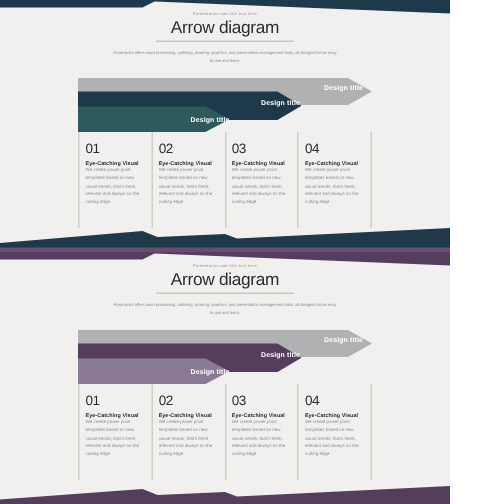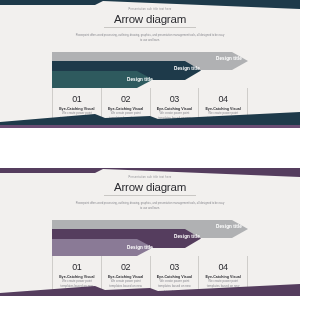--- a/index.html
+++ b/index.html
@@ -5,21 +5,21 @@
   * { box-sizing: border-box; margin: 0; padding: 0; }
   html, body {
     width: 300px; height: 336px;
     background: #ffffff;
     font-family: "Liberation Sans", sans-serif;
     overflow: hidden;
   }
   .page { position: relative; width: 300px; height: 336px; }
 
   .slide {
-    position: absolute; left: 0; width: 300px; height: 128px;
+    position: absolute; left: 0; width: 300px; height: 168px;
     background: #f2f0ee; overflow: hidden;
   }
   #slide-1 { top: 0; }
   #slide-2 { top: 168px; }
 
   
   .band { position: absolute; left: 0; width: 300px; pointer-events: none; }
   .band svg { display: block; width: 300px; }
 
   .band-top { top: 0; height: 14px; }
@@ -58,21 +58,21 @@
   .lbl-3 { right: 95px; top: 25px; }
 
   
   .cols {
     position: absolute; left: 0; top: 36px; width: 196px; height: 64px;
     display: flex;
   }
   .col {
     flex: 1; position: relative; padding: 0 4px;
     border-left: 0.5px solid #cfcdca;
-    text-align: center;
+    text-align: left;
   }
   .col:last-child { border-right: 0.5px solid #cfcdca; }
   .col-num {
     font-size: 9px; color: #2b2b30; line-height: 1;
     margin-top: 7px; letter-spacing: -0.3px;
   }
   .col-head {
     font-size: 3.6px; font-weight: 700; color: #2b2b30;
     margin-top: 2.5px; letter-spacing: .05px;
   }

